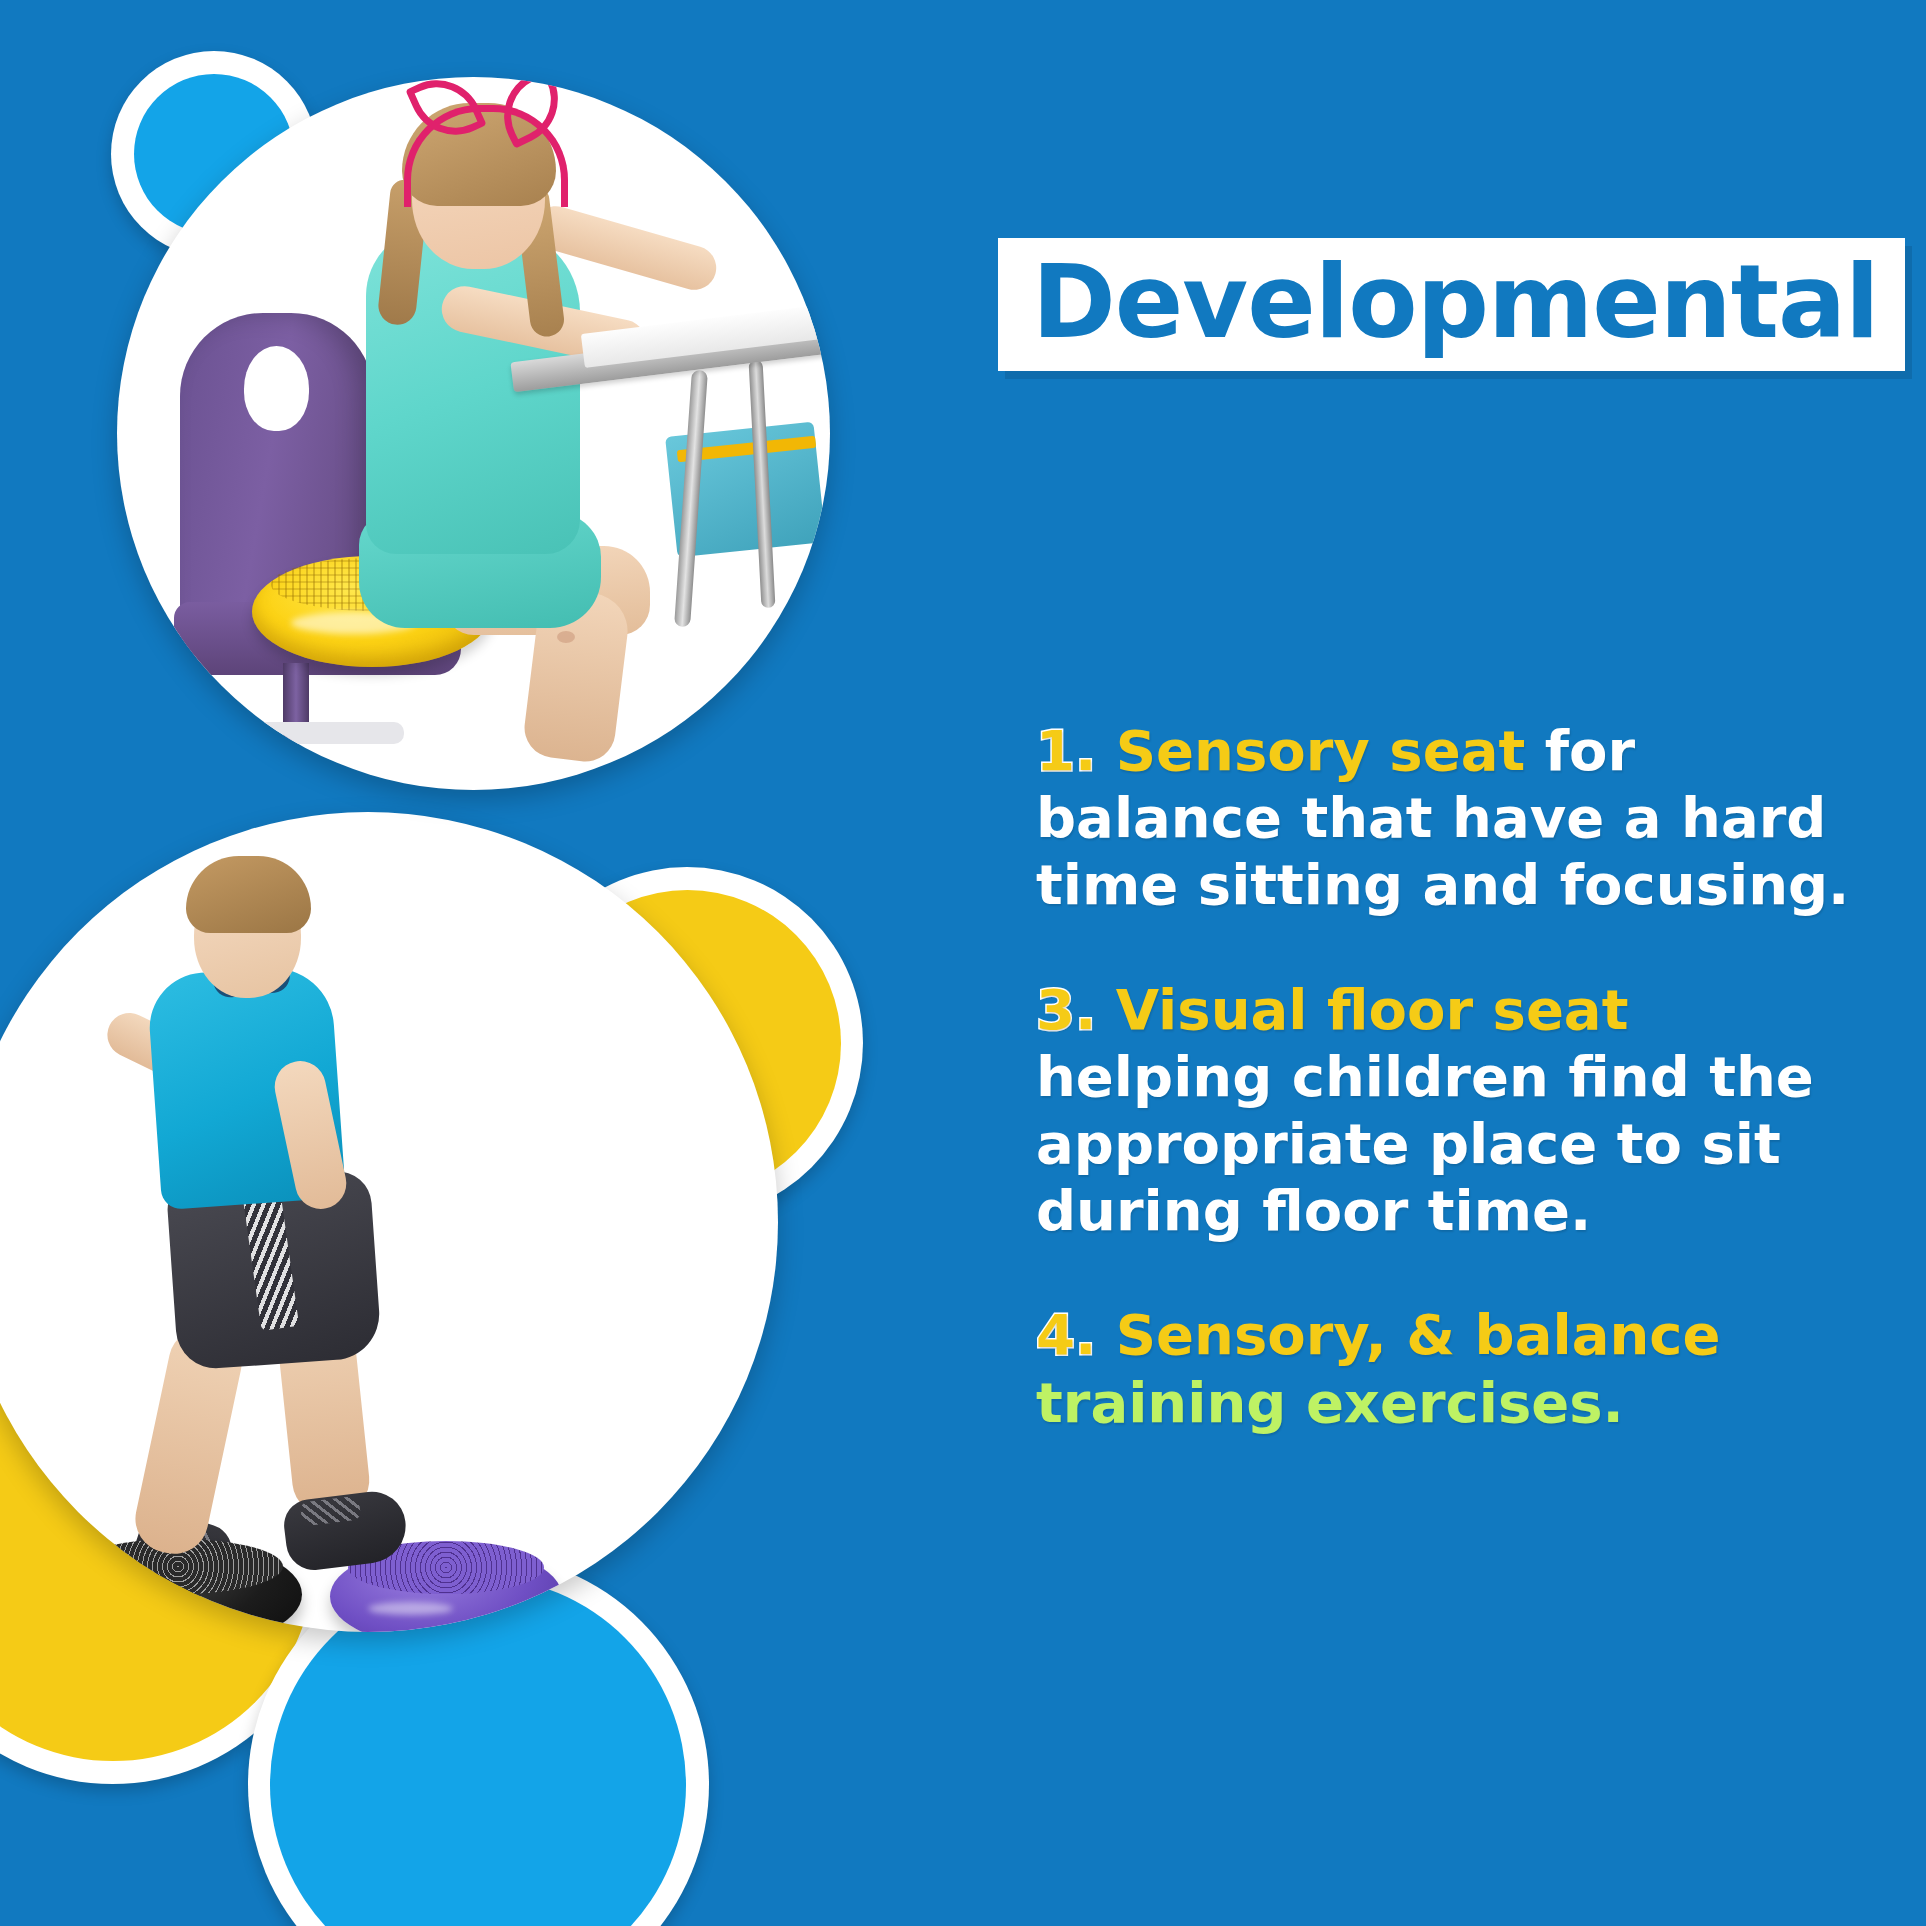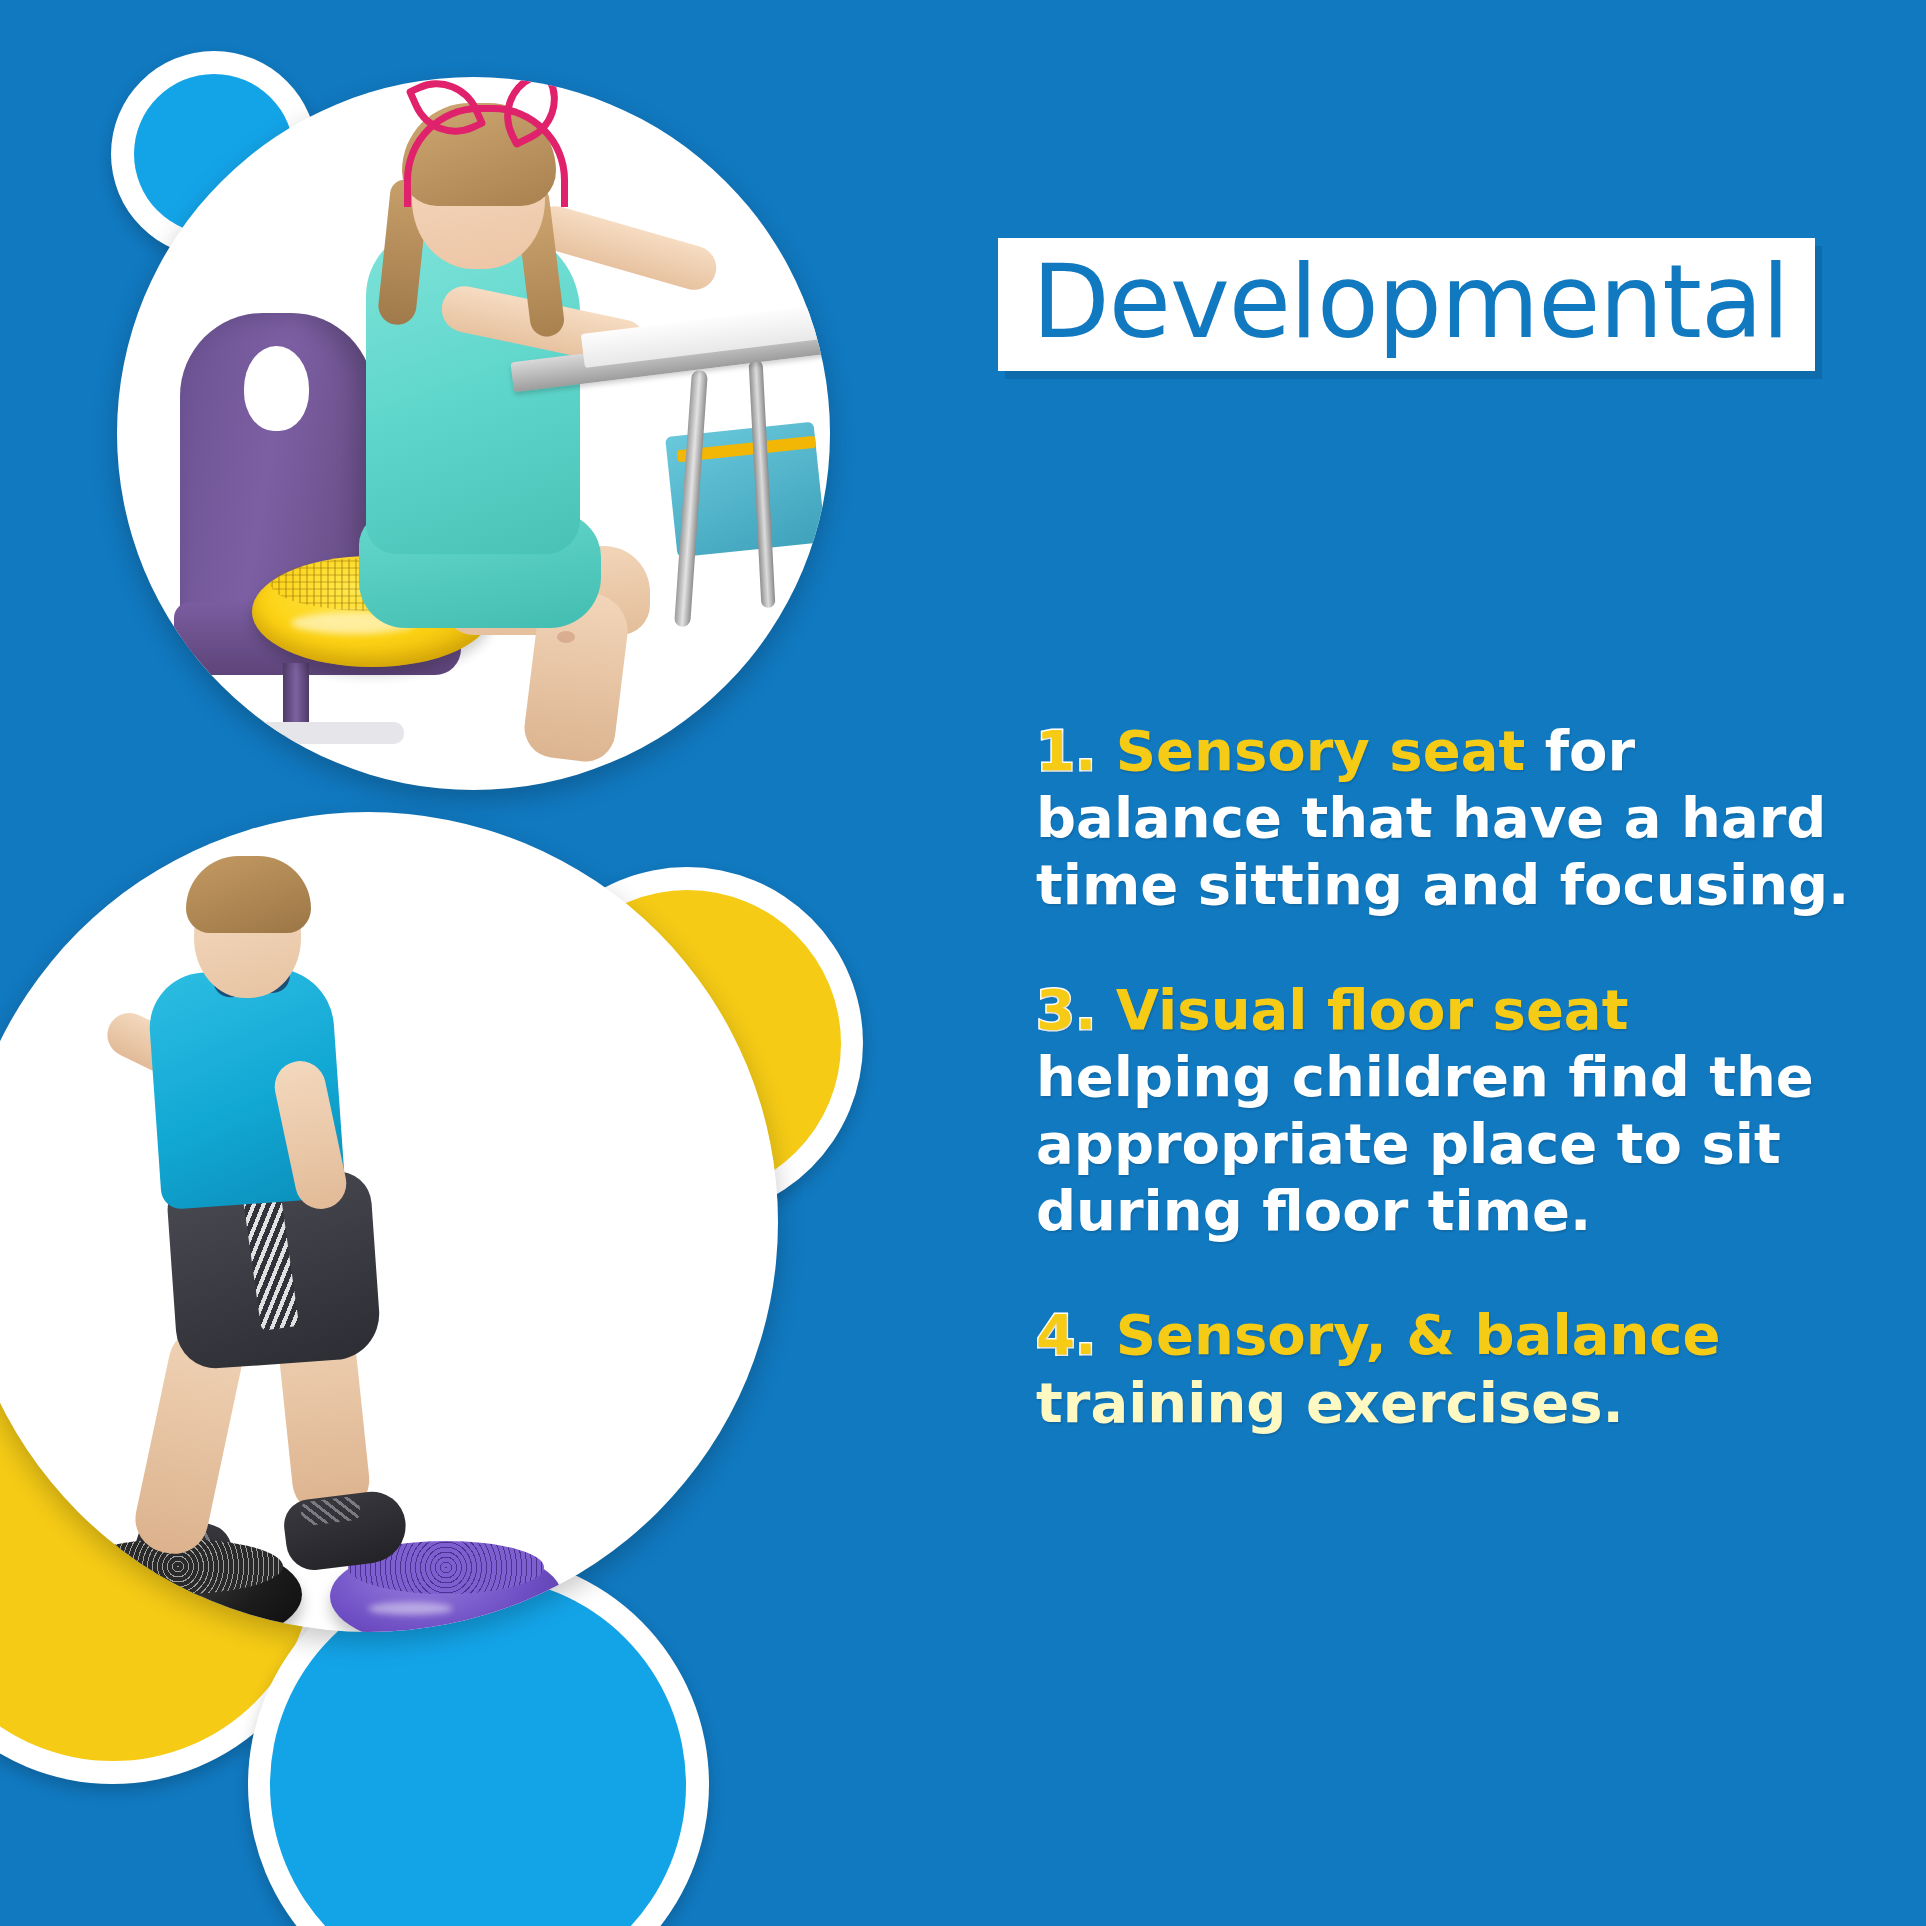--- a/index.html
+++ b/index.html
@@ -314,21 +314,21 @@
     display: inline-block;
     background: #ffffff;
     box-shadow: 7px 8px 0 rgba(0,0,0,0.10);
     padding: 14px 26px 18px 34px;
     margin-bottom: 22px;
   }
   .title-bar span {
     display: block;
     color: #1179c0;
     font-family: "DejaVu Sans", sans-serif;
-    font-weight: normal;
+    font-weight: bold;
     font-size: 101px;
     line-height: 1.0;
     letter-spacing: -1px;
   }
 
   
   #benefits {
     position: absolute;
     left: 1036px;
     top: 661px;
@@ -344,21 +344,21 @@
     text-shadow: 1px 2px 2px rgba(0,0,0,0.13);
   }
   .benefit:last-child { margin-bottom: 0; }
   .b-num {
     color: #f5cb16;
     -webkit-text-stroke: 3px #ffffff;
     paint-order: stroke fill;
   }
   .b-lead { color: #f5cb16; }
   .b-rest { color: #ffffff; }
-  .benefit.all-yellow .b-rest { color: #fef9c3; }
+  .benefit.all-yellow .b-rest { color: #bef264; }
 </style>
 </head>
 <body>
 
 <div id="poster">
 
   <div class="accent-ring" id="ring-tl"></div>
   <div class="accent-fill" id="dot-tl"></div>
 
   <div class="accent-ring" id="ring-yellow"></div>

